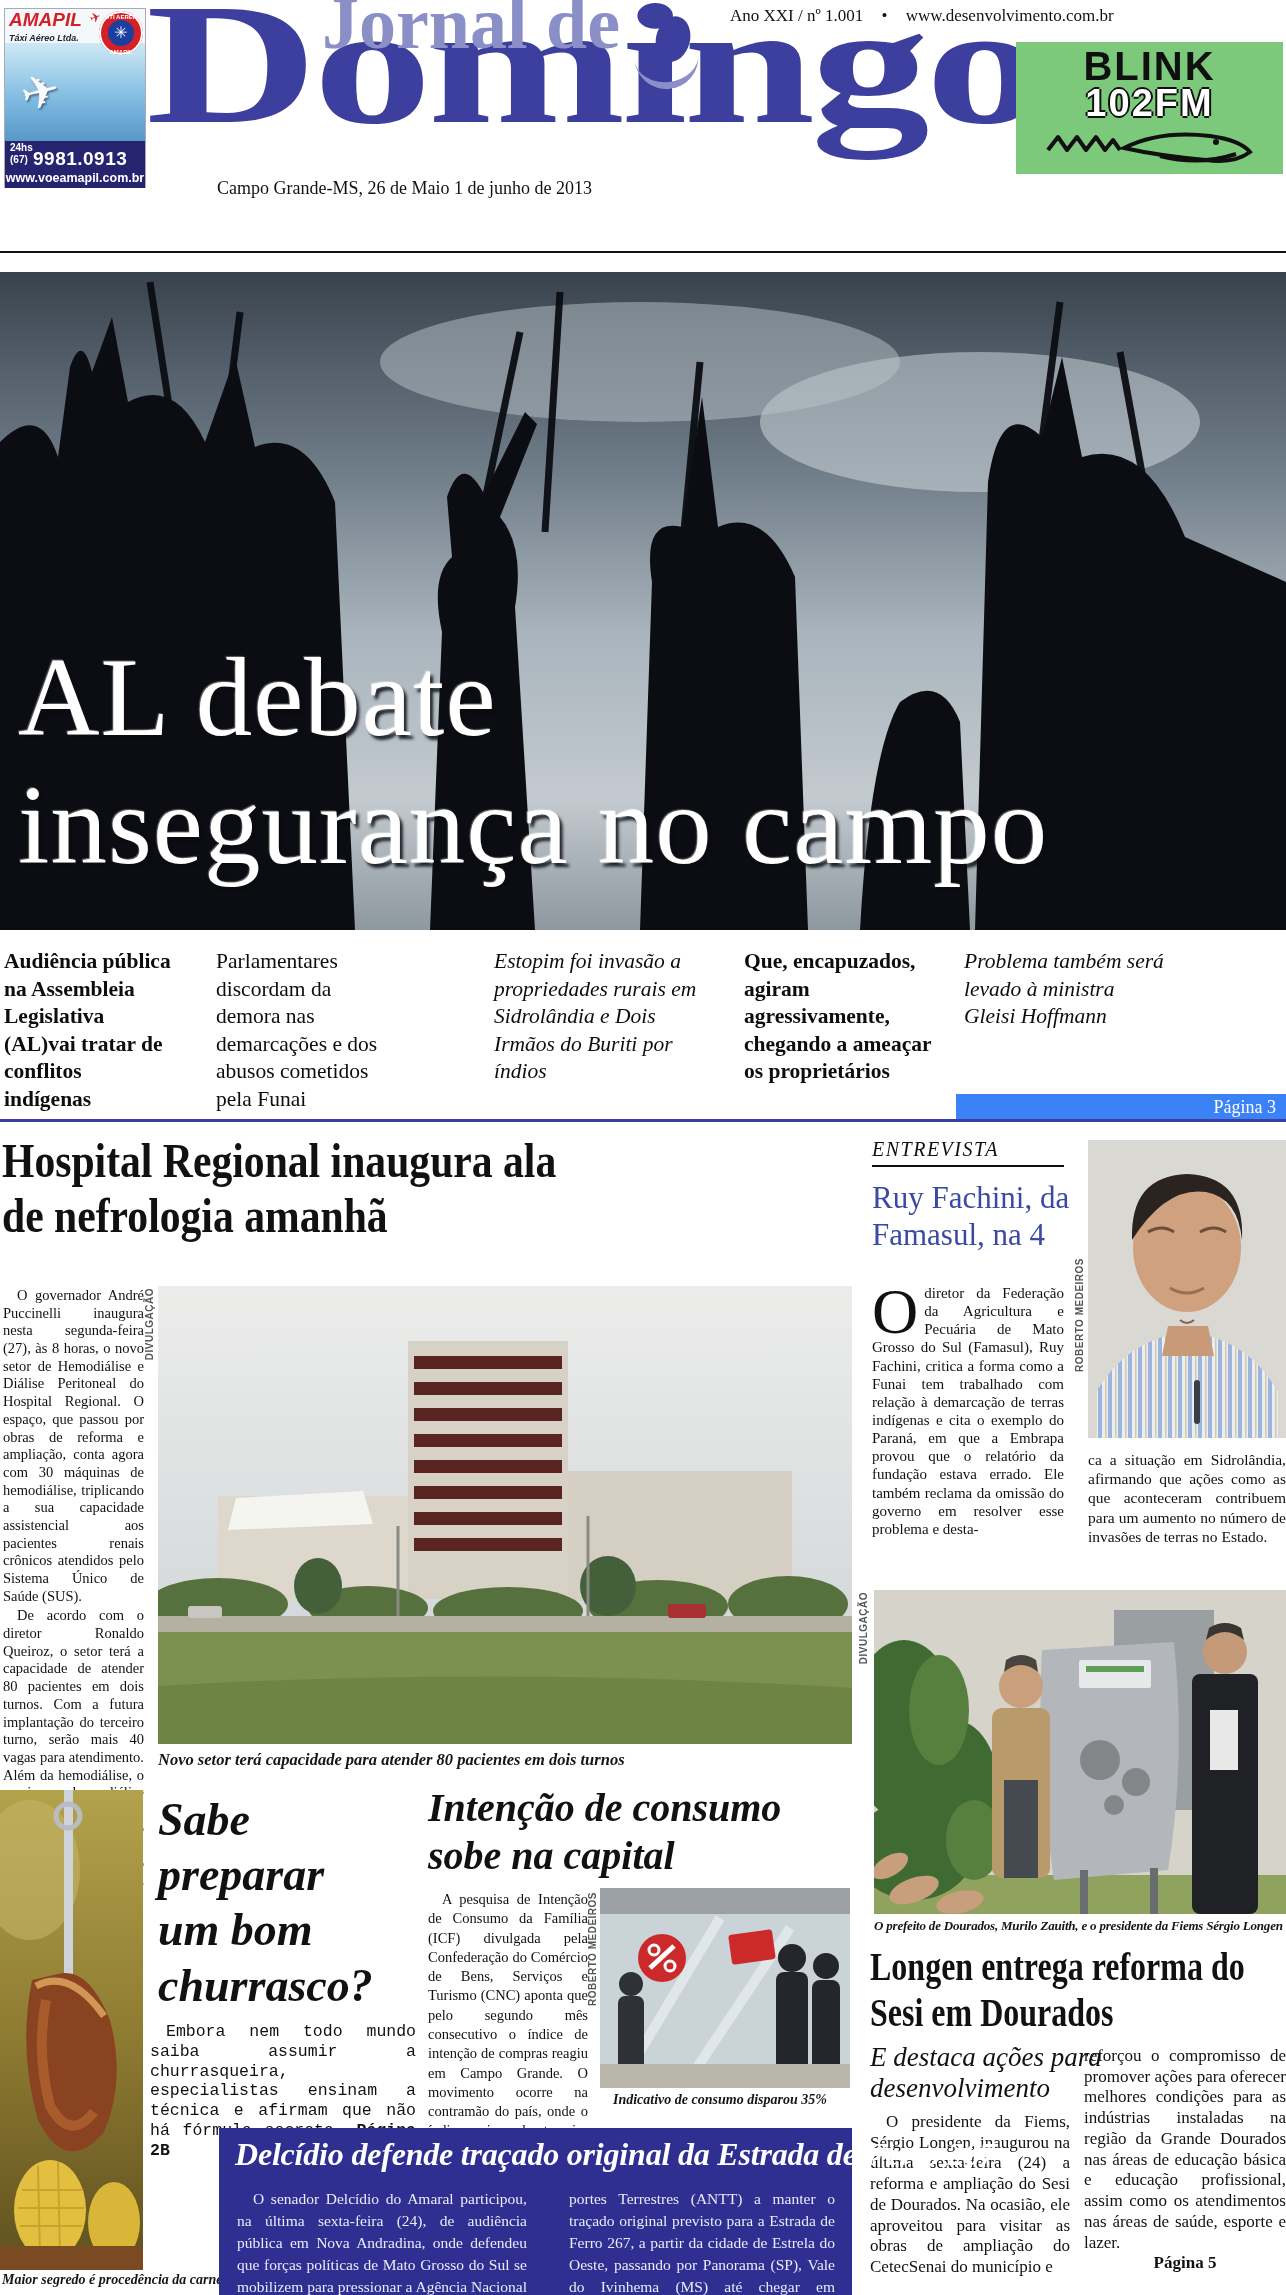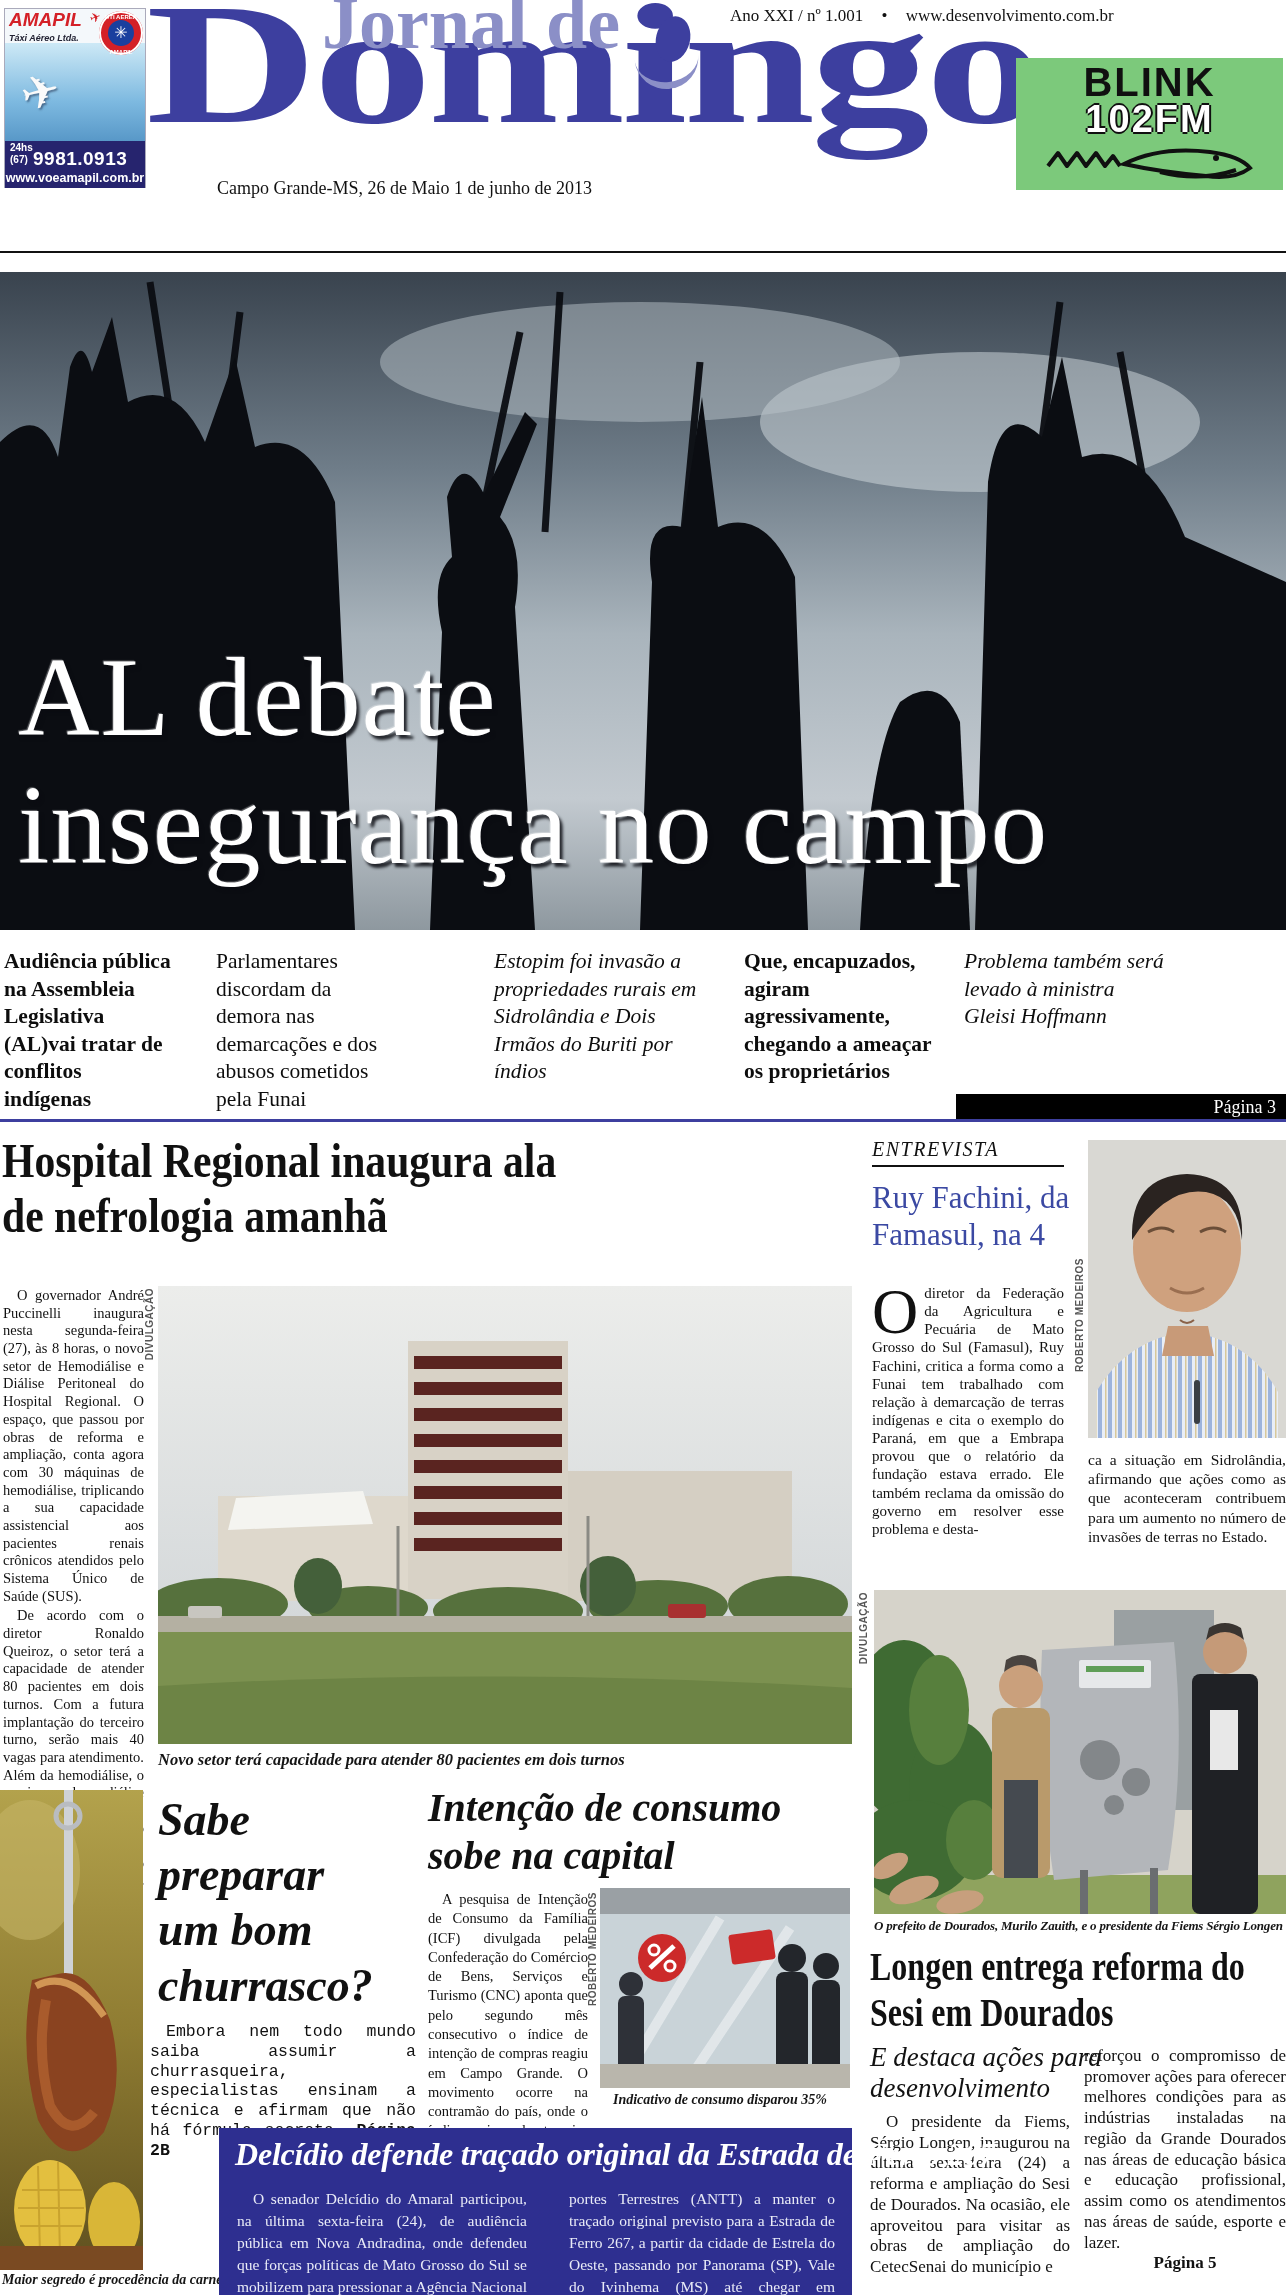--- a/index.html
+++ b/index.html
@@ -55,21 +55,21 @@
          font-family:"Liberation Sans",sans-serif;text-align:center;}
   .blink1{font-size:40px;font-weight:bold;letter-spacing:2px;color:#101010;line-height:40px;margin-top:4px;}
   .blink2{font-size:38px;font-weight:bold;letter-spacing:2px;color:#ffffff;line-height:34px;
           text-shadow:-2px 0 #101010,2px 0 #101010,0 -2px #101010,0 2px #101010;}
   
   .lead-hl{position:absolute;left:18px;color:#fff;font-size:113px;line-height:1;letter-spacing:1px;
            text-shadow:3px 4px 3px rgba(10,12,18,.85),-1px -1px 1px rgba(255,255,255,.35);}
   
   .deck{position:absolute;top:948px;font-size:21.5px;line-height:1.28;color:#0d0d0d;}
   
-  #page3bar{position:absolute;left:956px;top:1094px;width:330px;height:26px;background:#000000;
+  #page3bar{position:absolute;left:956px;top:1094px;width:330px;height:26px;background:#3b82f6;
             color:#fff;font-size:18px;text-align:right;padding-right:10px;box-sizing:border-box;line-height:26px;}
   #page3rule{position:absolute;left:0;top:1119px;width:1286px;height:3px;background:#3d3f9f;}
   
   #delcidio{position:absolute;left:219px;top:2128px;width:633px;height:167px;background:#2e2f90;color:#e9ebf7;}
   #delcidio h2{position:absolute;left:16px;top:8px;margin:0;font-size:32px;font-weight:bold;
                font-style:italic;color:#fff;white-space:nowrap;letter-spacing:-.2px;}
   .del-col{position:absolute;top:60px;font-size:15.5px;line-height:1.42;text-align:justify;}
 </style>
 </head>
 <body>
@@ -103,21 +103,21 @@
   <div id="logo-swoosh"></div>
 
   <div class="abs" style="left:730px;top:6px;font-size:17px;">
     <span>Ano XXI / nº 1.001</span>
     <span style="margin:0 14px;">•</span>
     <span>www.desenvolvimento.com.br</span>
   </div>
 
   <div class="abs" style="left:217px;top:178px;font-size:18px;">Campo Grande-MS, 26 de Maio 1 de junho de 2013</div>
 
-  <div class="abs" style="left:1016px;top:58px;width:228px;height:132px;">
+  <div class="abs" style="left:1016px;top:42px;width:228px;height:132px;">
     <div id="blink" style="left:0;top:0;">
       <div class="blink1">BLINK</div>
       <div class="blink2">102FM</div>
       <svg width="220" height="46" viewBox="0 0 220 46">
         <path d="M8,30 l10,-13 9,13 10,-13 9,13 10,-13 9,13 8,-10 7,10" stroke="#101010" stroke-width="4" fill="none" stroke-linejoin="round"></path>
         <path d="M84,28 q36,-18 86,-12 q30,4 40,16 q-16,12 -44,8 q-46,-4 -82,-12 Z" fill="#7cc97b" stroke="#101010" stroke-width="4"></path>
         <circle cx="176" cy="22" r="3" fill="#101010"></circle>
         <path d="M120,36 q40,10 76,-2" stroke="#101010" stroke-width="4" fill="none"></path>
       </svg>
     </div>

